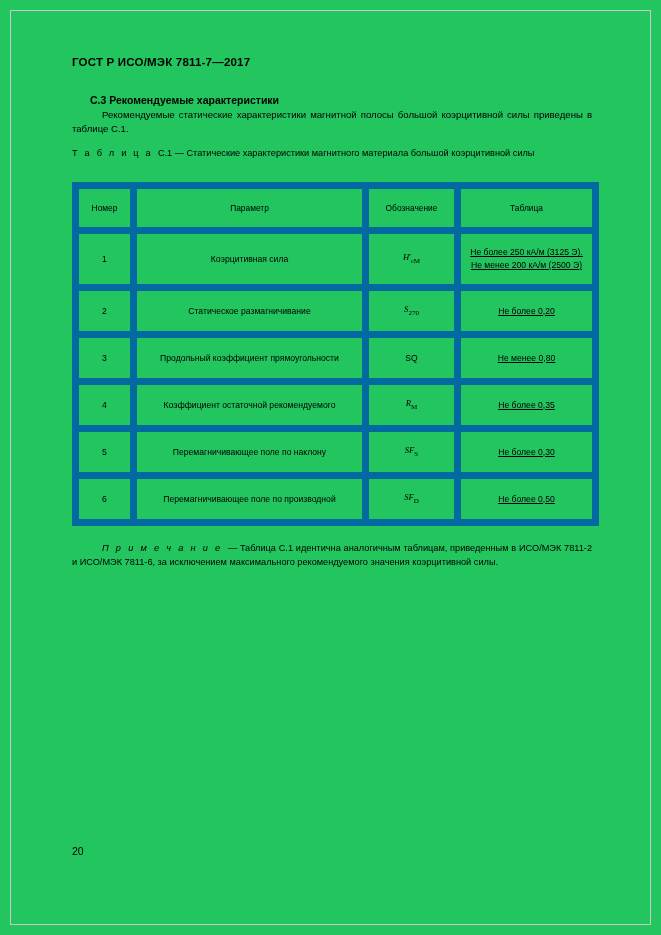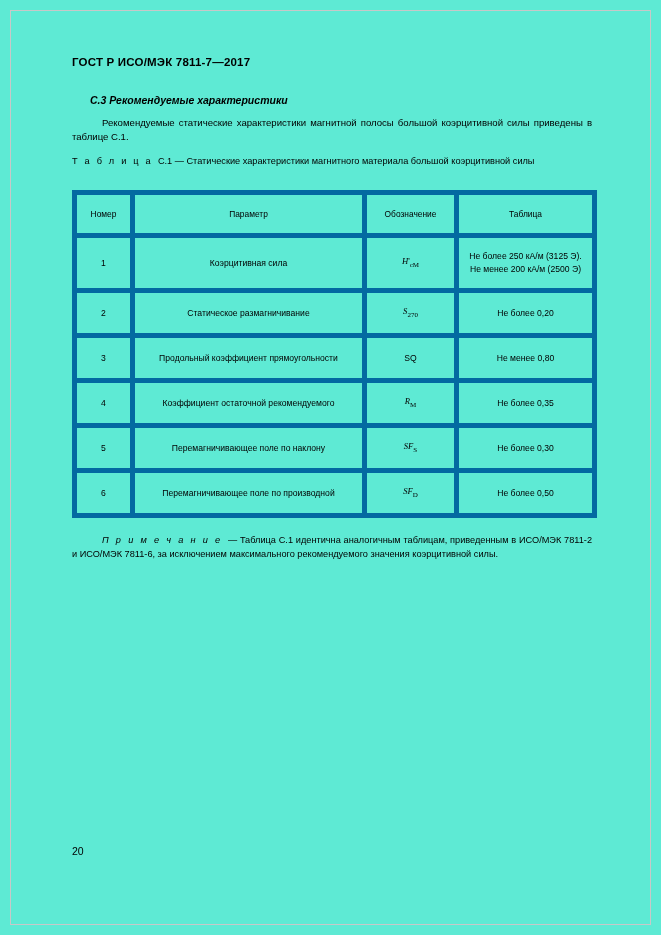--- a/index.html
+++ b/index.html
@@ -8,21 +8,21 @@
     background: #ffffff;
   }
   body {
     font-family: "Liberation Sans", sans-serif;
     color: #000000;
   }
   .page {
     position: relative;
     width: 661px;
     height: 935px;
-    background: #5eead4;
+    background: #22c55e;
     box-sizing: border-box;
     overflow: hidden;
   }
   .page-border {
     position: absolute;
     left: 10px;
     top: 10px;
     width: 641px;
     height: 915px;
     border: 1px solid #c8c8c8;
@@ -38,22 +38,21 @@
   .doc-header {
     font-size: 11.5px;
     font-weight: bold;
     letter-spacing: 0.2px;
     margin-bottom: 26px;
   }
   .section-title {
     font-size: 10.5px;
     font-weight: bold;
     margin-left: 18px;
-    margin-bottom: 10px;
-    font-style: italic;
+    margin-bottom: 2px;
   }
   .para {
     font-size: 9.6px;
     line-height: 1.5;
     text-align: justify;
     margin-bottom: 11px;
   }
   .para .indent {
     display: inline-block;
     width: 30px;
@@ -65,21 +64,21 @@
   }
   .table-caption .spaced {
     letter-spacing: 2.2px;
   }
   table.spec {
     border-collapse: collapse;
     width: 100%;
     table-layout: fixed;
   }
   table.spec th, table.spec td {
-    border: 5px solid #0369a1;
+    border: 7px solid #0369a1;
     font-size: 8.6px;
     text-align: center;
     vertical-align: middle;
     padding: 6px 2px;
   }
   table.spec thead th {
     font-size: 8.4px;
     height: 26px;
     font-weight: normal;
   }
@@ -101,20 +100,21 @@
   td.sym sub {
     font-style: normal;
     font-size: 7px;
   }
   td.sym .up {
     font-style: normal;
   }
   td.val {
     font-size: 8.6px;
     line-height: 1.45;
+    text-decoration: underline;
   }
   .col-num { width: 58px; }
   .col-param { width: 232px; }
   .col-sym { width: 92px; }
   .col-val { width: 138px; }
   .note {
     margin-top: 16px;
     font-size: 9.2px;
     line-height: 1.5;
     text-align: justify;

